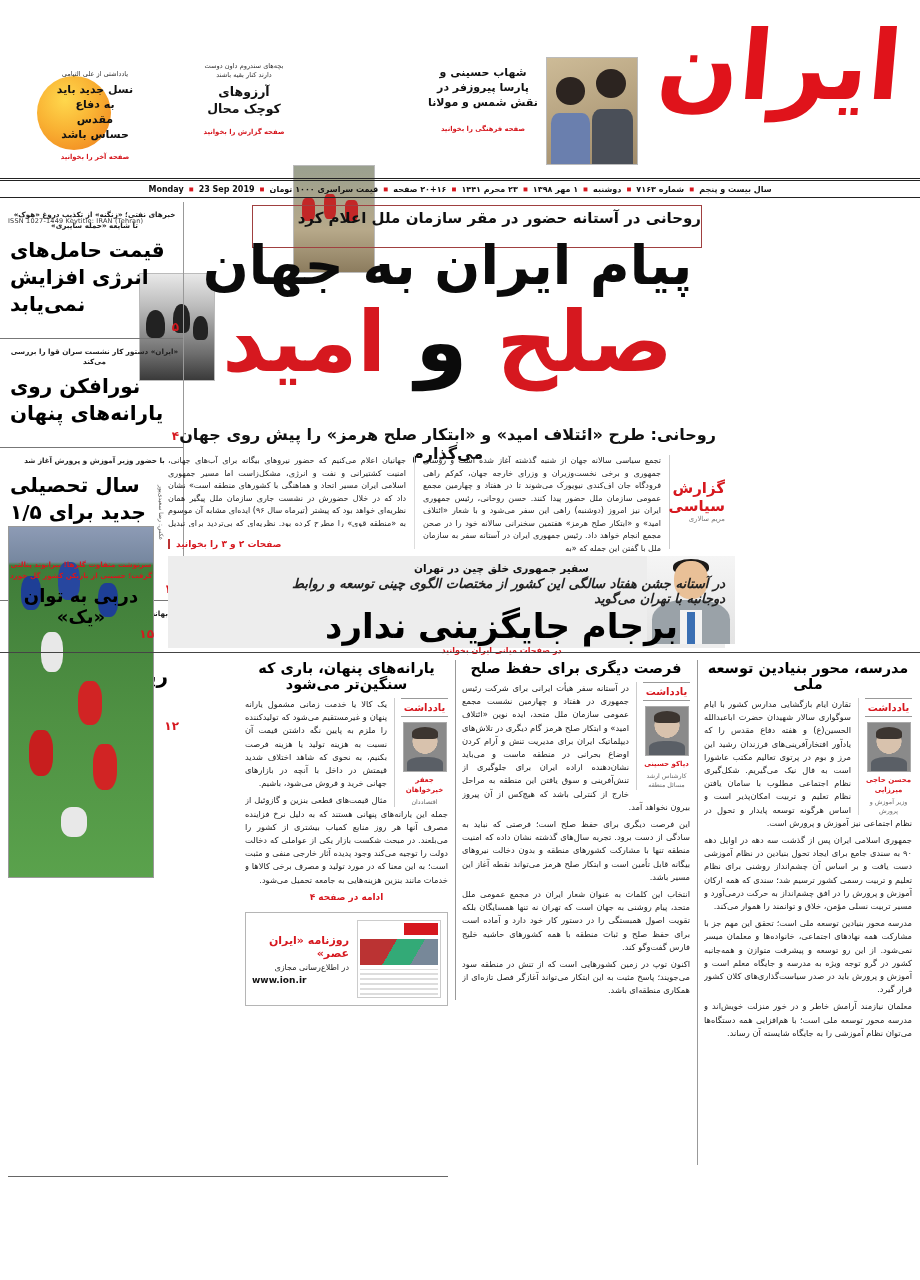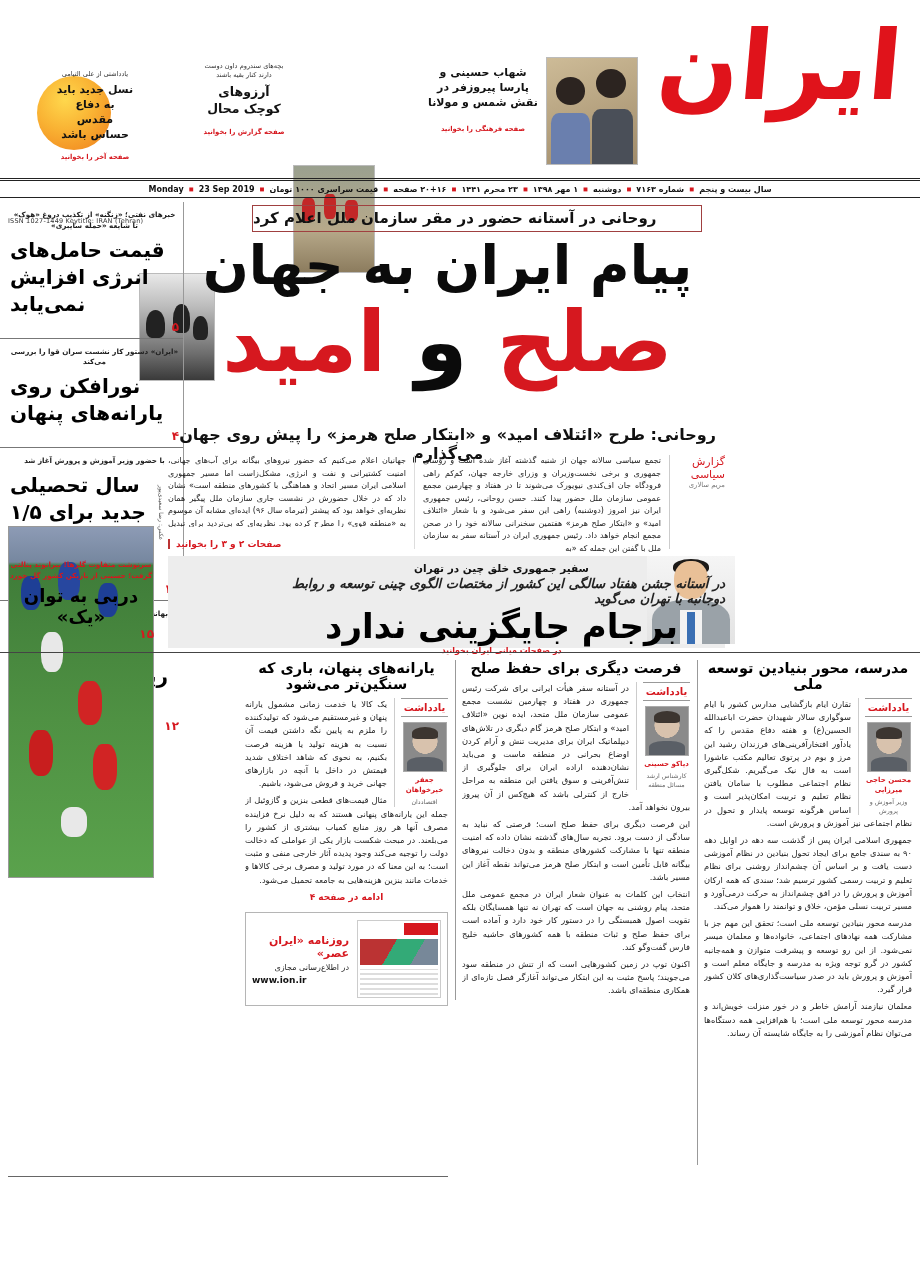--- a/index.html
+++ b/index.html
@@ -36,26 +36,26 @@
   .infobar { border-top:3px double #222; border-bottom:1px solid #222; display:flex; align-items:center; justify-content:center; gap:5px; font-size:8px; color:#111; font-weight:bold; }
   .infobar .sep { color:#d6181f; font-size:6px; line-height:1; }
 
   
   .rail-item { border-bottom:1px solid #777; padding:8px 4px 4px 10px; }
   .rail-kick { font-size:7.2px; color:#222; text-align:center; line-height:1.5; font-weight:bold; }
   .rail-title { font-size:20px; font-weight:bold; color:#000; text-align:left; line-height:1.35; margin-top:5px; }
   .rail-page { font-size:12px; font-weight:bold; color:#d6181f; margin-top:2px; }
 
   
-  .kickbox { border:1px solid #a04040; font-size:15px; font-weight:bold; text-align:left; color:#111; padding:3px 0 4px; }
+  .kickbox { border:1px solid #a04040; font-size:15px; font-weight:bold; text-align:right; color:#111; padding:3px 0 20px; }
   .h1a { font-size:54px; font-weight:bold; color:#0b0b0b; text-align:center; line-height:1.05; }
   .h1b { font-size:84px; font-weight:bold; text-align:center; line-height:1.0; letter-spacing:-2px; }
   .sub { font-size:16px; font-weight:bold; text-align:center; color:#111; }
   .leadtxt { font-size:8px; line-height:12.5px; color:#222; }
-  .rep-label { font-size:11px; font-weight:normal; color:#d6181f; }
+  .rep-label { font-size:15px; font-weight:bold; color:#d6181f;margin-top:24px; }
   .rep-auth { font-size:6.8px; color:#777; }
   .readmore { font-size:9px; font-weight:bold; color:#d6181f; border-left:2px solid #b33; padding-left:6px; }
 
   
   .china { background:#ededed; }
   .china-k1 { font-size:10.5px; font-weight:bold; text-align:center; color:#111; }
   .china-k2 { font-size:13px; font-weight:bold; text-align:right; color:#222;font-style:italic; }
   .china-t { font-size:34px; font-weight:bold; text-align:center; color:#000; }
   .china-rm { font-size:8px; font-weight:bold; color:#d6181f; text-align:center; }
   .china-fig { position:relative; overflow:hidden; background:linear-gradient(#f5f5f5,#e3e3e3); }

